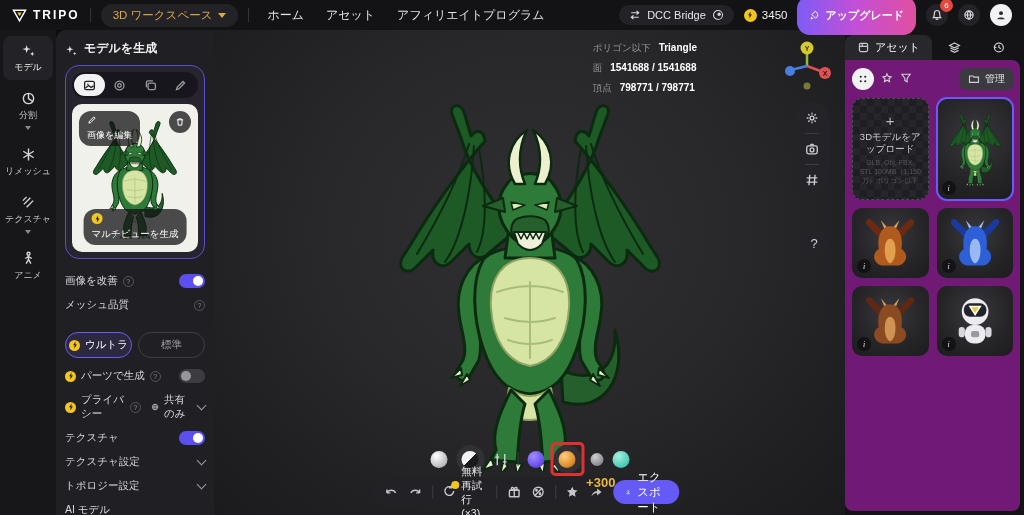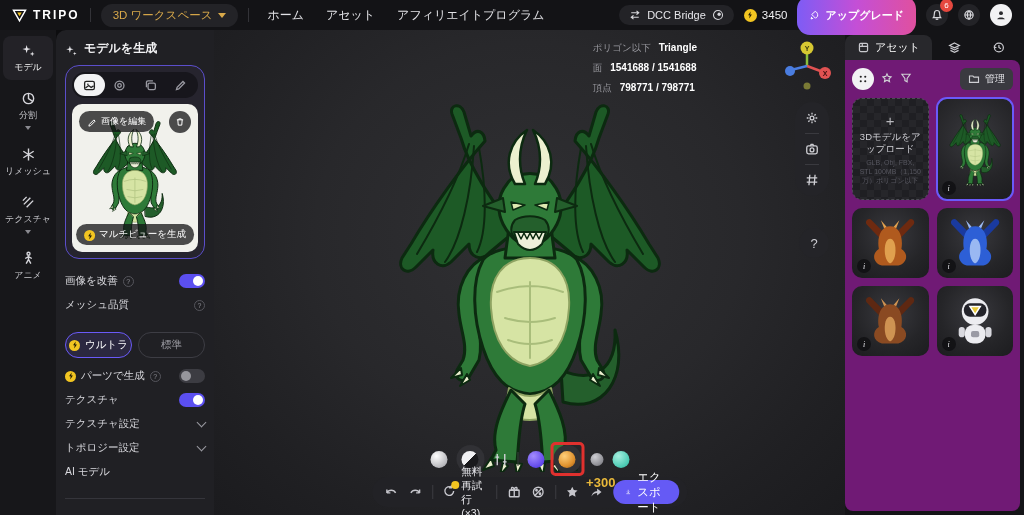--- a/index.html
+++ b/index.html
@@ -49,22 +49,22 @@
   .lp-title{display:flex;align-items:flex-end;gap:6px;font-size:12px;font-weight:bold;color:#f2f2f4;margin-bottom:8px;}
   .lp-title svg{width:13px;height:13px;fill:#e8e8ec;}
   .gen-card{border:1.5px solid #5b4ecb;border-radius:14px;background:#26242e;padding:6px;margin-bottom:10px;}
   .tabrow{background:#17161c;border-radius:14px;height:26px;display:flex;align-items:center;padding:2px;margin-bottom:6px;}
   .tabrow .tb{flex:1;height:22px;border-radius:11px;display:flex;align-items:center;justify-content:center;cursor:pointer;}
   .tabrow .tb svg{width:13px;height:13px;stroke:#9a9aa2;fill:none;stroke-width:1.6;}
   .tabrow .tb.active{background:#f2f2f4;}
   .tabrow .tb.active svg{stroke:#222;}
   .preview{position:relative;background:#f1f1ec;border-radius:10px;height:148px;overflow:hidden;}
   .preview > svg.art{position:absolute;left:8%;top:2%;width:84%;height:96%;}
-  .ov-pill{position:absolute;display:flex;align-items:flex-end;gap:4px;background:rgba(18,18,20,.75);
-    color:#fff;border-radius:12px;padding:4px 8px;font-size:9px;white-space:nowrap;}
+  .ov-pill{position:absolute;display:flex;align-items:flex-start;gap:4px;background:rgba(18,18,20,.75);
+    color:#fff;border-radius:12px;padding:4px 8px;font-size:9px;white-space:nowrap;flex-direction:column;}
   .ov-edit{top:7px;left:7px;}
   .ov-multi{bottom:7px;left:50%;transform:translateX(-50%);font-size:9.5px;}
   .ov-trash{position:absolute;top:7px;right:7px;width:22px;height:22px;border-radius:50%;
     background:rgba(18,18,20,.75);display:flex;align-items:center;justify-content:center;}
   .ov-trash svg,.ov-pill svg.pen{width:10px;height:10px;stroke:#fff;fill:none;stroke-width:1.6;}
 
   .row{display:flex;align-items:center;gap:5px;font-size:10.5px;color:#d9d9de;margin:5px 0;}
   .row .sp{flex:1;}
   .qm{width:11px;height:11px;border:1px solid #55555c;border-radius:50%;color:#8d8d94;
     font-size:7px;display:inline-flex;align-items:center;justify-content:center;flex:none;}
@@ -410,20 +410,36 @@
           </svg>
         </span>
       <span>パーツで生成</span>
       <span class="qm">?</span>
       <span class="sp"></span>
       <span class="toggle off">
           <i></i>
         </span>
     </div>
 
+    <div class="row">
+      <span class="coin" style="width:11px;height:11px">
+          <svg>
+            <use href="#bolt"></use>
+          </svg>
+        </span>
+      <span>プライバシー</span>
+      <span class="qm">?</span>
+      <span class="sp"></span>
+      <svg class="globe-s" viewBox="0 0 16 16">
+          <circle cx="8" cy="8" r="5.5"></circle>
+          <path d="M2.5,8 H13.5 M8,2.5 C5,5.5 5,10.5 8,13.5 C11,10.5 11,5.5 8,2.5"></path>
+        </svg>
+      <span style="font-size:10.5px">共有のみ</span>
+      <span class="chev"></span>
+    </div>
 
     <div class="row">
       <span>テクスチャ</span>
       <span class="sp"></span>
       <span class="toggle">
           <i></i>
         </span>
     </div>
     <div class="row">
       <span>テクスチャ設定</span>

